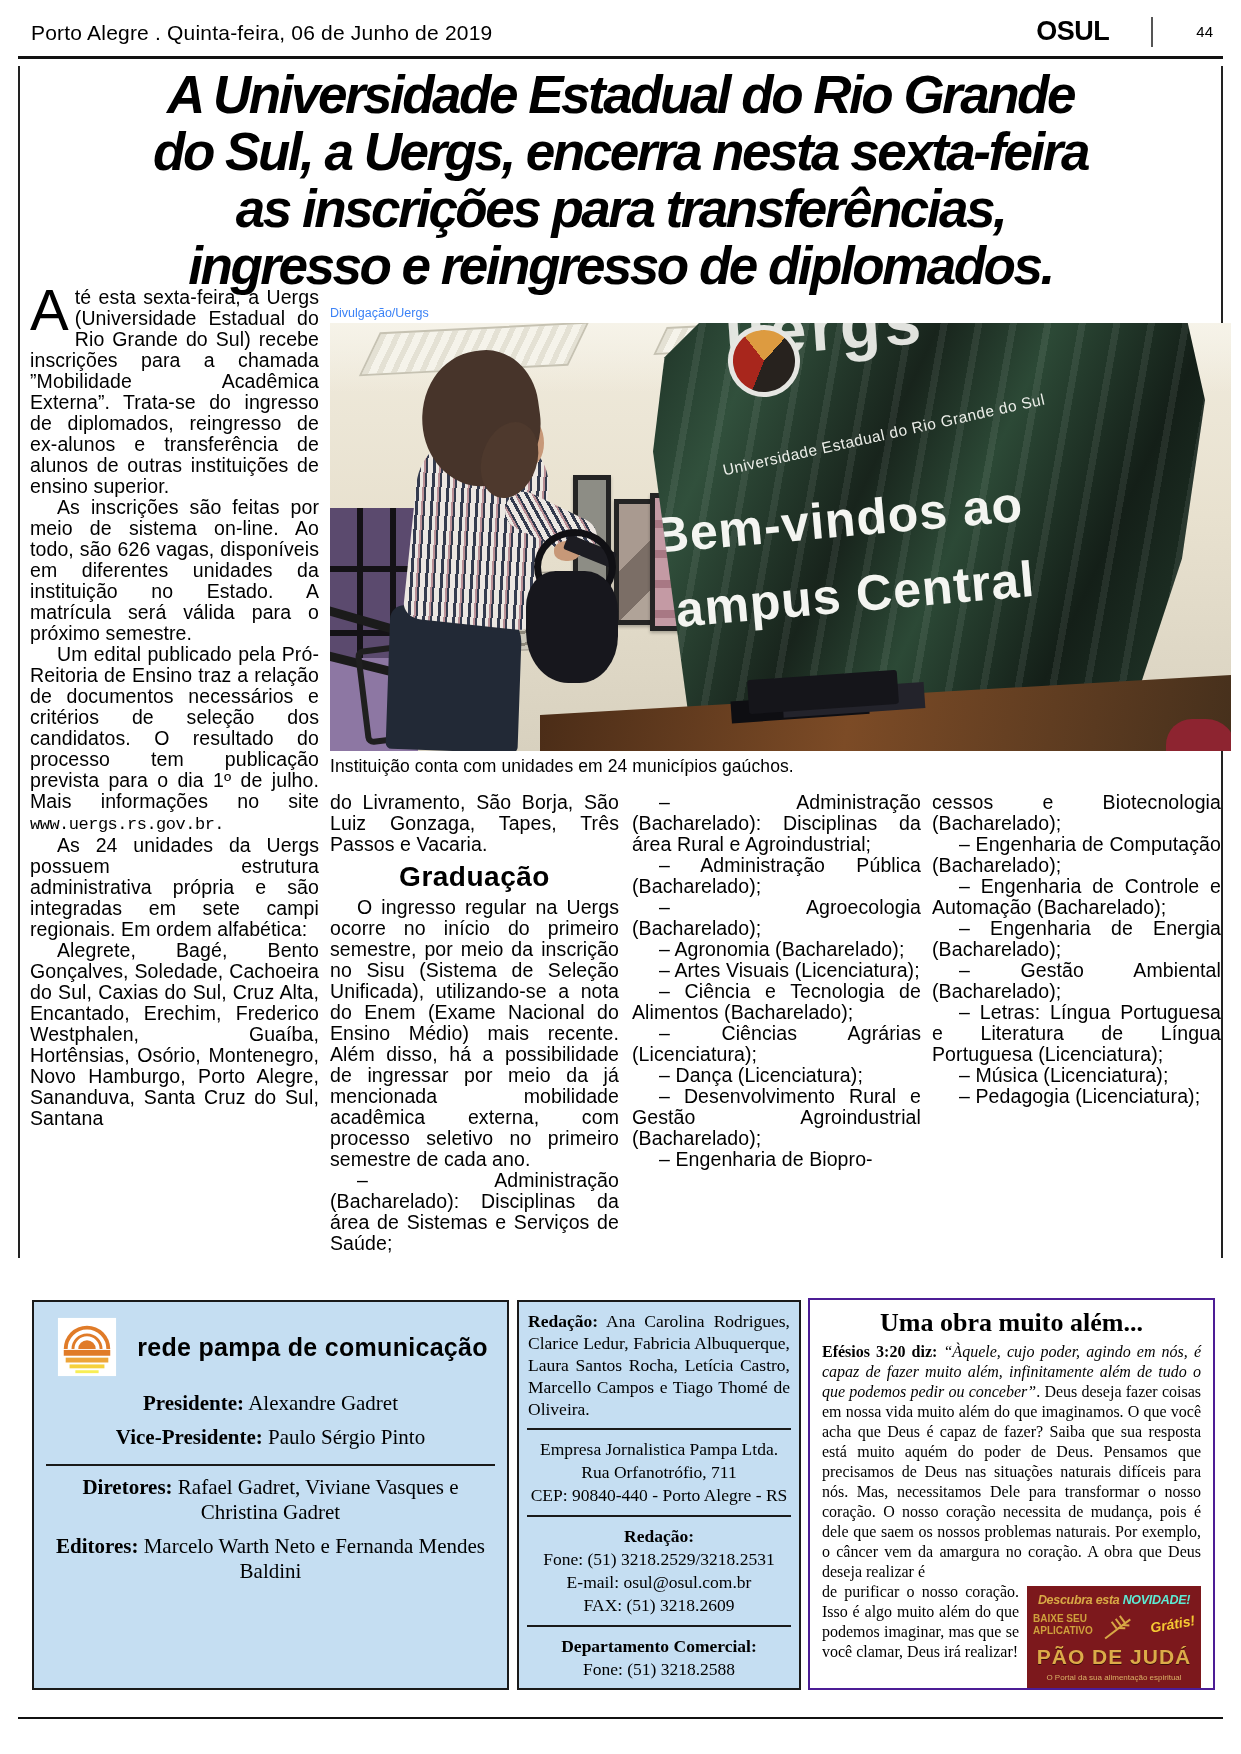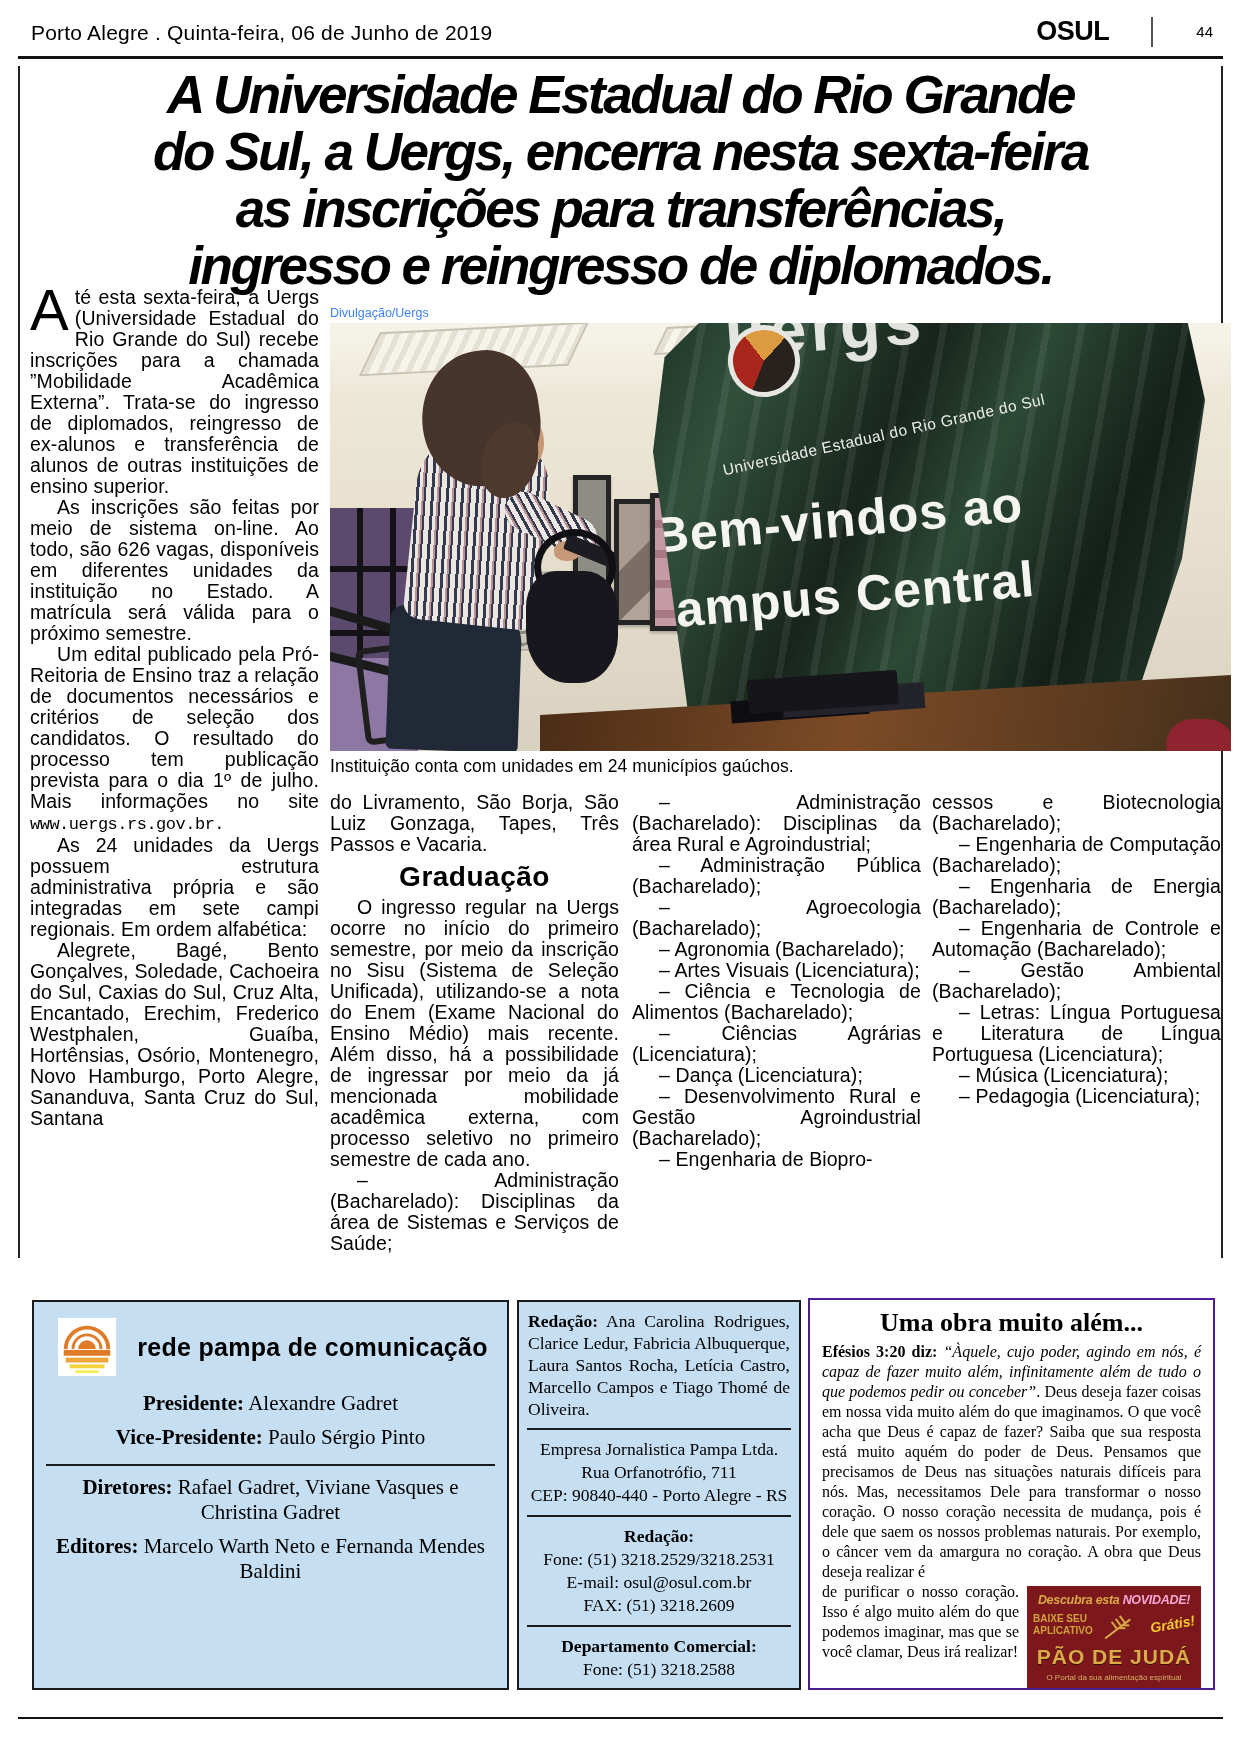--- a/index.html
+++ b/index.html
@@ -141,21 +141,21 @@
   .dev-body{padding:0 12px;font-size:16px;line-height:20px;text-align:justify;}
   .dev-body .lead{font-weight:bold;}
   .dev-body .verse{font-style:italic;}
   .dev-p2{margin:0;}
 
   
   .ad{float:right;width:174px;height:138px;background:#7c181c;margin:4px 0 2px 8px;
       position:relative;font-family:"Liberation Sans",sans-serif;color:#d8a845;overflow:hidden;}
   .ad-head{font-size:12.5px;font-weight:bold;font-style:italic;text-align:center;margin-top:4px;
       letter-spacing:-.3px;white-space:nowrap;}
-  .ad-head .nov{color:#f9a8d4;}
+  .ad-head .nov{color:#5eead4;}
   .ad-mid{position:relative;height:34px;margin-top:2px;}
   .ad-left{position:absolute;left:6px;top:1px;font-size:10px;font-weight:bold;line-height:12px;
       color:#cfa03c;}
   .ad-wheat{position:absolute;left:76px;top:0px;transform:rotate(18deg);}
   .ad-gratis{position:absolute;right:6px;top:2px;font-size:14px;font-weight:bold;font-style:italic;
       color:#f5c832;transform:rotate(-10deg);}
   .ad-brand{text-align:center;font-size:21px;font-weight:bold;letter-spacing:1px;color:#dcab48;
       text-shadow:0 1px 0 #3a0a0c;margin-top:1px;}
   .ad-tag{text-align:center;font-size:8px;color:#d9b065;margin-top:1px;}
 </style>
@@ -243,22 +243,22 @@
     <p>– Ciência e Tecnologia de Alimentos (Bacharelado);</p>
     <p>– Ciências Agrárias (Licenciatura);</p>
     <p>– Dança (Licenciatura);</p>
     <p>– Desenvolvimento Rural e Gestão Agroindustrial (Bacharelado);</p>
     <p>– Engenharia de Biopro-</p>
   </section>
 
   <section class="col col4">
     <p class="noindent">cessos e Biotecnologia (Bacharelado);</p>
     <p>– Engenharia de Computação (Bacharelado);</p>
+    <p>– Engenharia de Controle e Automação (Bacharelado);</p>
     <p>– Engenharia de Energia (Bacharelado);</p>
-    <p>– Engenharia de Controle e Automação (Bacharelado);</p>
     <p>– Gestão Ambiental (Bacharelado);</p>
     <p>– Letras: Língua Portuguesa e Literatura de Língua Portuguesa (Licenciatura);</p>
     <p>– Música (Licenciatura);</p>
     <p>– Pedagogia (Licenciatura);</p>
   </section>
 
   <div class="box pampa">
     <div class="pampa-head">
       <svg width="62" height="62" viewBox="0 0 64 64">
         <rect x="2" y="2" width="60" height="60" fill="#ffffff"></rect>

